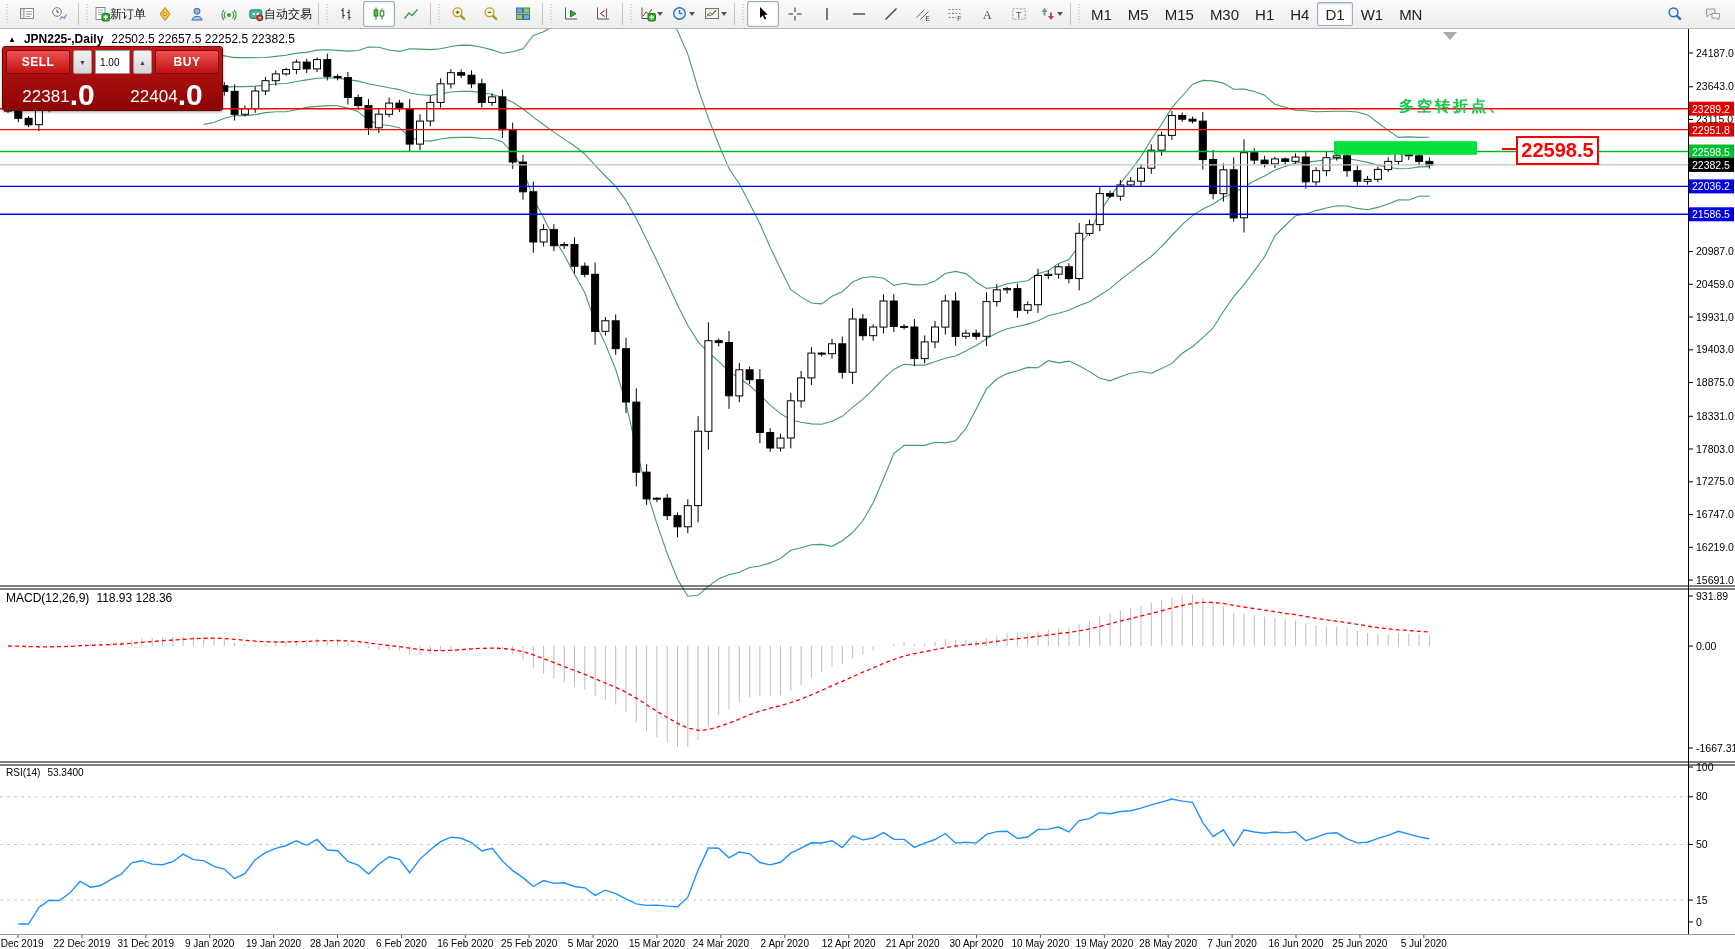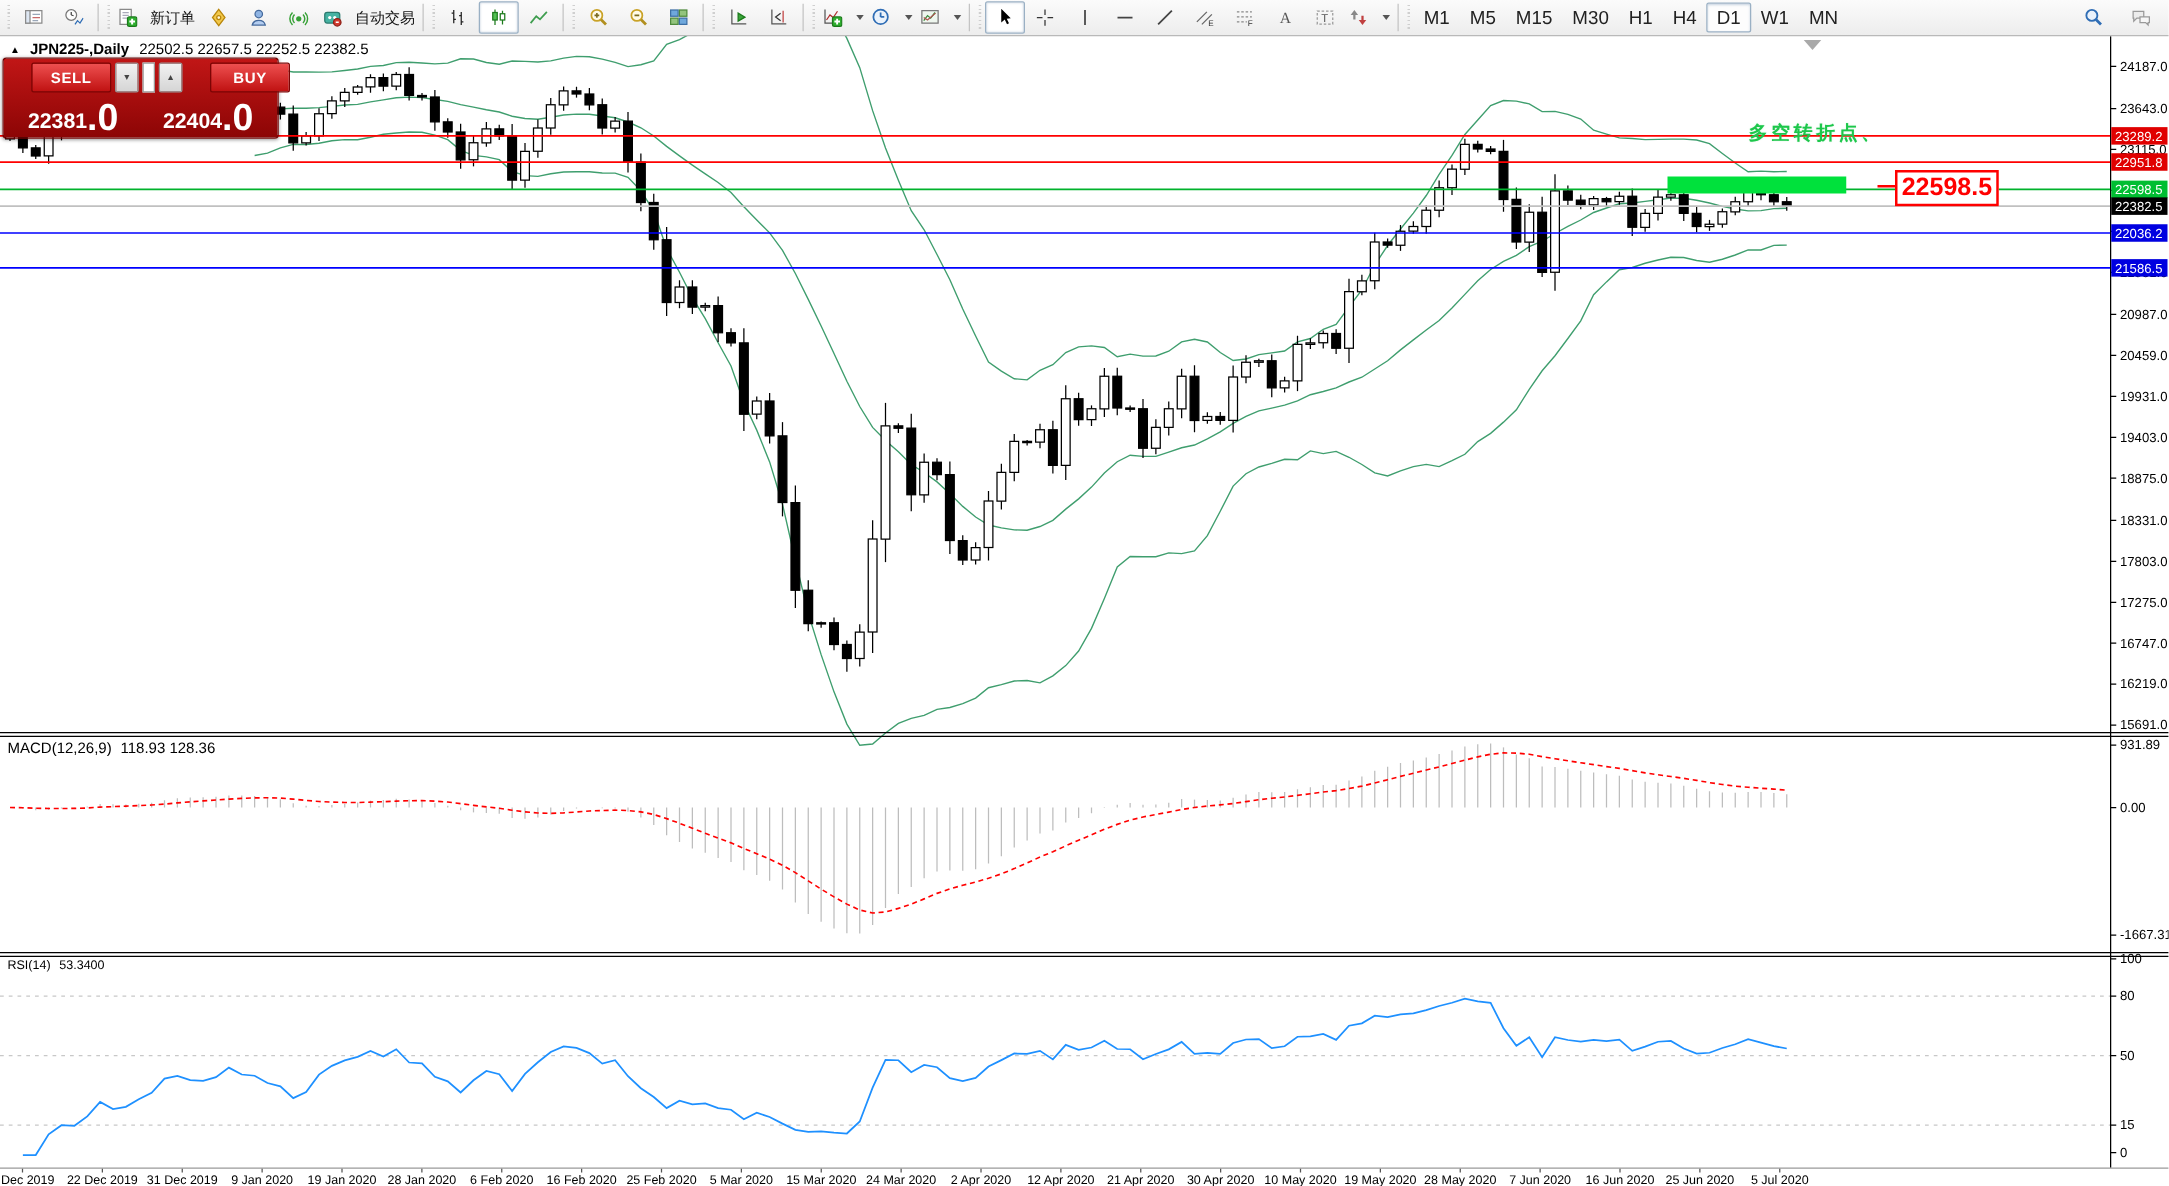--- a/index.html
+++ b/index.html
@@ -8,21 +8,21 @@
 
   
   #toolbar{position:absolute;left:0;top:0;width:1735px;height:29px;
     background:linear-gradient(#fbfbfb,#ededed);border-bottom:1px solid #b9b9b9;
     display:flex;align-items:center;box-sizing:border-box;padding-left:2px;z-index:50;}
   .grip{width:5px;height:20px;margin:0 2px;
     background-image:repeating-linear-gradient(#cfcfcf 0 1px,transparent 1px 3px);
     background-size:2px 100%;background-repeat:no-repeat;background-position:center;}
   .tsep{width:1px;height:22px;background:#c4c4c4;margin:0 3px;}
   .tbtn{height:24px;min-width:26px;display:flex;align-items:center;justify-content:center;
-    border:1px solid transparent;border-radius:2px;padding:0 2px;cursor:default;gap:10px;}
+    border:1px solid transparent;border-radius:2px;padding:0 2px;cursor:default;gap:0;}
   .tbtn.active{background:#fff;border:1px solid #9ab0c4;box-shadow:inset 0 0 2px #b8c6d6;}
   .tbtn .lbl{font-size:12px;color:#111;white-space:nowrap;}
   .tbtn .caret{width:0;height:0;border-left:3.5px solid transparent;border-right:3.5px solid transparent;
     border-top:4px solid #555;margin-left:1px;}
   .tfbtn{height:22px;padding:0 7px;font-size:15px;color:#222;display:flex;align-items:center;
     border:1px solid transparent;border-radius:2px;}
   .tfbtn.active{background:#fdfdfd;border:1px solid #9ab0c4;box-shadow:inset 0 1px 2px #c5d2e0;}
   #tb-right{margin-left:auto;display:flex;align-items:center;padding-right:6px;gap:6px;}
 
   
@@ -34,29 +34,29 @@
   #macd-label{position:absolute;left:6px;top:591px;font-size:12px;color:#000;z-index:10;display:flex;gap:7px;}
   #rsi-label{position:absolute;left:6px;top:767px;font-size:10px;color:#000;z-index:10;display:flex;gap:7px;}
 
   
   #trade-panel{position:absolute;left:2px;top:46px;width:221px;height:65px;z-index:20;
     background:linear-gradient(#c11616,#8c0505);border:1px solid #6d0202;border-radius:3px;
     box-shadow:0 1px 3px rgba(0,0,0,.4);padding:3px;box-sizing:border-box;}
   #tp-row1{display:flex;height:24px;gap:3px;}
   .tp-btn{flex:0 0 62px;background:linear-gradient(#ee5050,#c01212);border:1px solid #7c0404;
     border-radius:2px;color:#fff;font-size:12px;font-weight:bold;display:flex;align-items:center;
-    justify-content:center;letter-spacing:.5px;margin-left:19px;}
+    justify-content:center;letter-spacing:.5px;}
   .tp-step{flex:0 0 17px;background:linear-gradient(#f2f2f2,#d5d5d5);border:1px solid #999;
     border-radius:2px;color:#444;font-size:7px;display:flex;align-items:center;justify-content:center;}
   #tp-vol{flex:1;background:#fff;border:1px solid #999;font-size:10px;text-align:left;
     padding:0 4px;min-width:0;font-family:"Liberation Sans",sans-serif;}
   #tp-row2{display:flex;height:31px;margin-top:3px;gap:3px;}
   .tp-price{flex:1;display:flex;align-items:flex-end;justify-content:center;color:#fff;
     padding-bottom:1px;}
-  .tp-price .pi{font-size:17px;font-weight:bold;line-height:1;padding-bottom:2px;}
+  .tp-price .pi{font-size:17px;font-weight:normal;line-height:1;padding-bottom:2px;}
   .tp-price .pf{font-size:30px;font-weight:bold;line-height:.85;}
 
   
   #pivot-note{position:absolute;left:1399px;top:97px;z-index:9;font-size:15px;font-weight:bold;
     color:#1dc74b;letter-spacing:3px;text-shadow:0 0 1px rgba(29,199,75,.35);white-space:nowrap;}
   #price-box{position:absolute;left:1516px;top:136px;width:79px;height:25px;z-index:9;
     background:#fff;border:2px solid #f00;color:#f00;font-size:20px;font-weight:bold;
     display:flex;align-items:center;justify-content:center;}
   #price-box-dash{position:absolute;left:1502px;top:148px;width:14px;height:2px;background:#f00;z-index:9;}
 </style>

